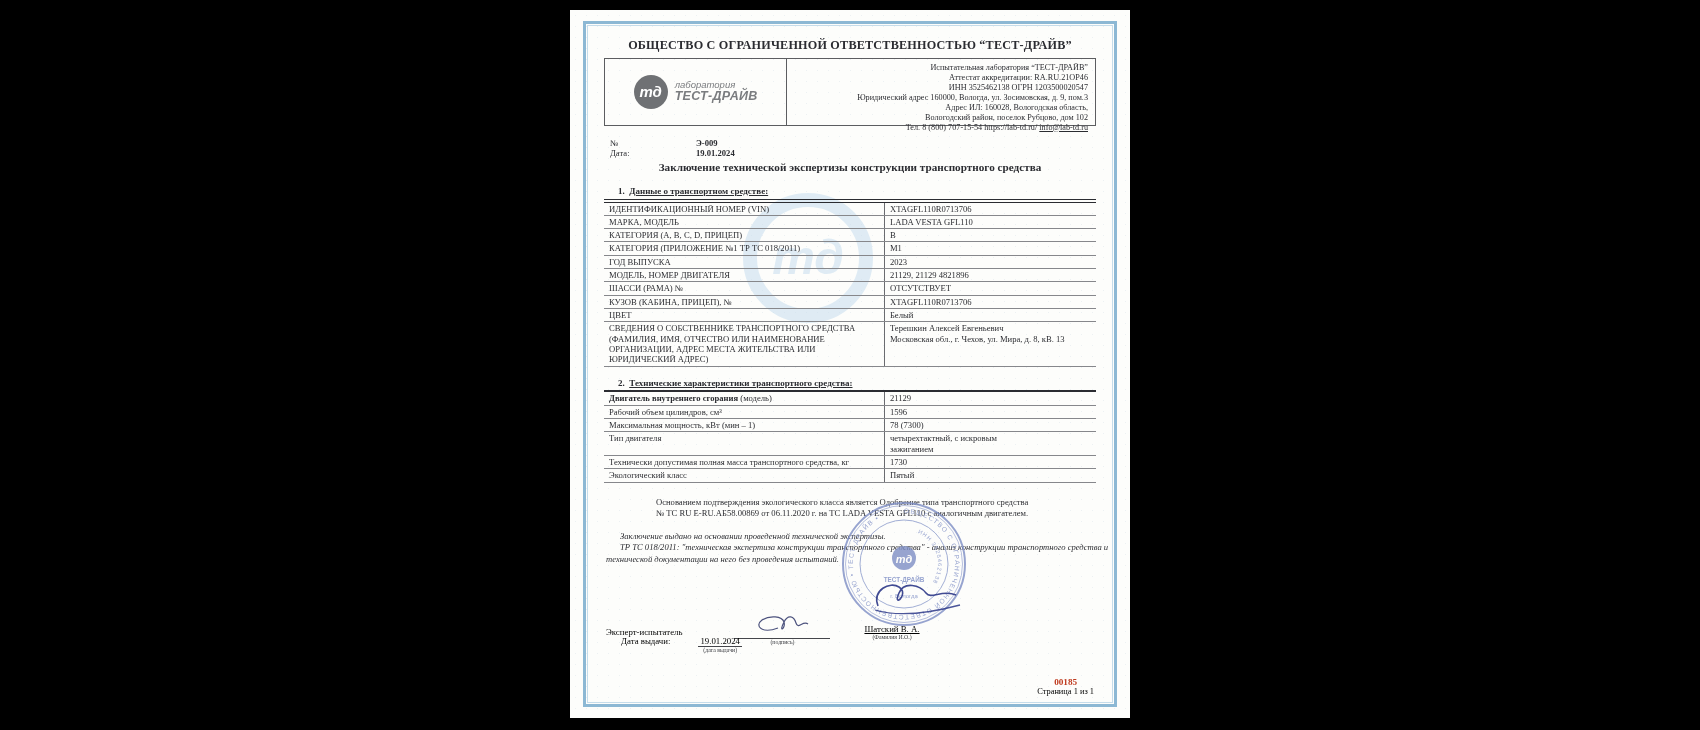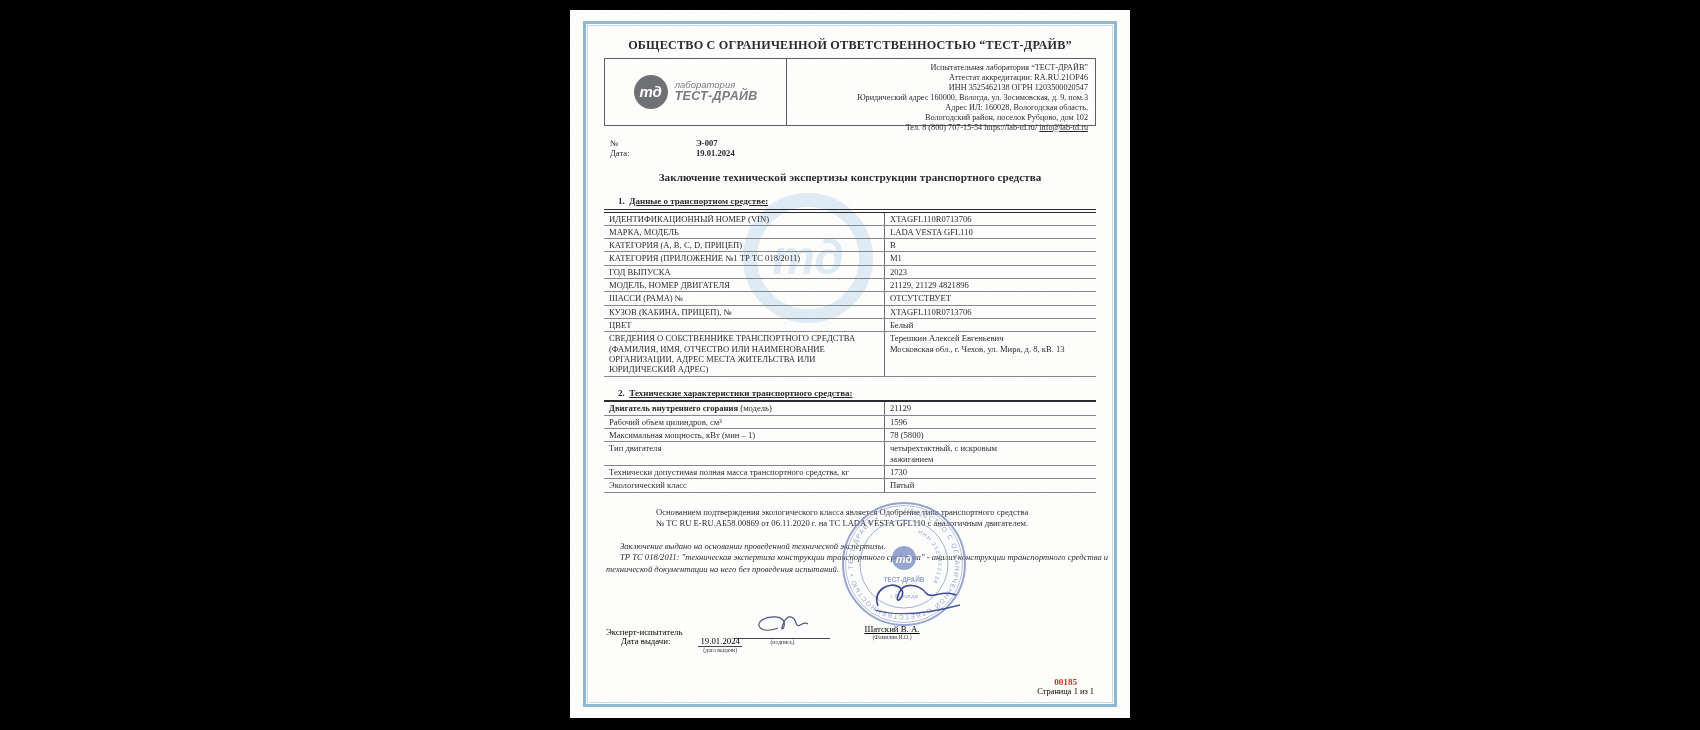--- a/index.html
+++ b/index.html
@@ -18,21 +18,21 @@
          align-items:center;justify-content:center;font:italic bold 15px "Liberation Sans",sans-serif;flex:0 0 auto;}
   .logo-text{font-family:"Liberation Sans",sans-serif;color:#7a7c7f;line-height:1.05;}
   .logo-text .l1{font-style:italic;font-size:9.5px;}
   .logo-text .l2{font-style:italic;font-weight:bold;font-size:12.5px;letter-spacing:.3px;}
   .hb-right{flex:1;padding:4px 7px;text-align:right;font-size:8.2px;line-height:1.22;}
   .email{text-decoration:underline;}
   .meta{margin:12px 0 0 6px;}
   .meta-row{display:flex;}
   .meta-label{width:86px;}
   .meta-value{font-weight:bold;}
-  .doc-title{font-size:11.2px;font-weight:bold;text-align:center;margin:13px 0 0;}
+  .doc-title{font-size:11.2px;font-weight:bold;text-align:center;margin:3px 0 0;}
   .sec-heading{margin:11px 0 2px 14px;font-weight:bold;font-size:9px;}
   .sec-heading .ut{text-decoration:underline;}
   table{width:100%;border-collapse:collapse;font-size:8.6px;}
   .t1{border-top:4px double #2b2c31;border-bottom:1.6px solid #2b2c31;}
   .t2{border-top:2px solid #2b2c31;border-bottom:1.2px solid #2b2c31;}
   td{border:1px solid #86878b;border-left:none;border-right:none;padding:1px 5px;vertical-align:top;}
   td.lbl{width:57%;border-right:1px solid #6b6c70;}
   .t2 td.lbl{width:57%;}
   .para-basis{margin:14px 0 0 52px;width:438px;line-height:1.32;}
   .para-italic{margin:12px 0 0 2px;width:505px;font-style:italic;line-height:1.3;}
@@ -90,21 +90,21 @@
           <div>Юридический адрес 160000, Вологда, ул. Зосимовская, д. 9, пом.3</div>
           <div>Адрес ИЛ: 160028, Вологодская область,</div>
           <div>Вологодский район, поселок Рубцово, дом 102</div>
           <div><span>Тел. 8 (800) 707-15-54 https://lab-td.ru/ </span><span class="email">info@lab-td.ru</span></div>
         </div>
       </div>
 
       <div class="meta">
         <div class="meta-row">
           <span class="meta-label">№</span>
-          <span class="meta-value">Э-007</span>
+          <span class="meta-value">Э-009</span>
         </div>
         <div class="meta-row">
           <span class="meta-label">Дата:</span>
           <span class="meta-value">19.01.2024</span>
         </div>
       </div>
 
       <div class="doc-title">Заключение технической экспертизы конструкции транспортного средства</div>
 
       <div class="sec-heading">
@@ -165,21 +165,21 @@
         <tr>
           <td class="lbl"><b>Двигатель внутреннего сгорания</b><span> (модель)</span></td>
           <td>21129</td>
             </tr>
         <tr>
           <td class="lbl">Рабочий объем цилиндров, см³</td>
           <td>1596</td>
             </tr>
         <tr>
           <td class="lbl">Максимальная мощность, кВт (мин – 1)</td>
-          <td>78 (5800)</td>
+          <td>78 (7300)</td>
             </tr>
         <tr>
           <td class="lbl">Тип двигателя</td>
           <td><span>четырехтактный, с искровым</span><br><span>зажиганием</span></td>
             </tr>
         <tr>
           <td class="lbl">Технически допустимая полная масса транспортного средства, кг</td>
           <td>1730</td>
             </tr>
         <tr>

